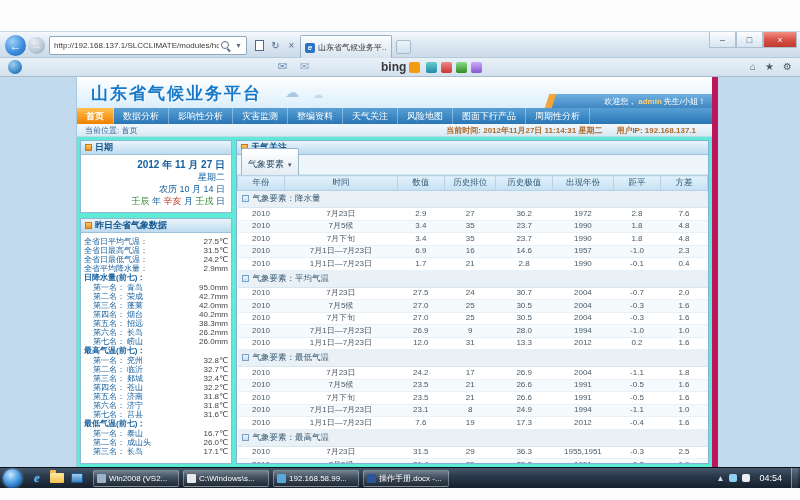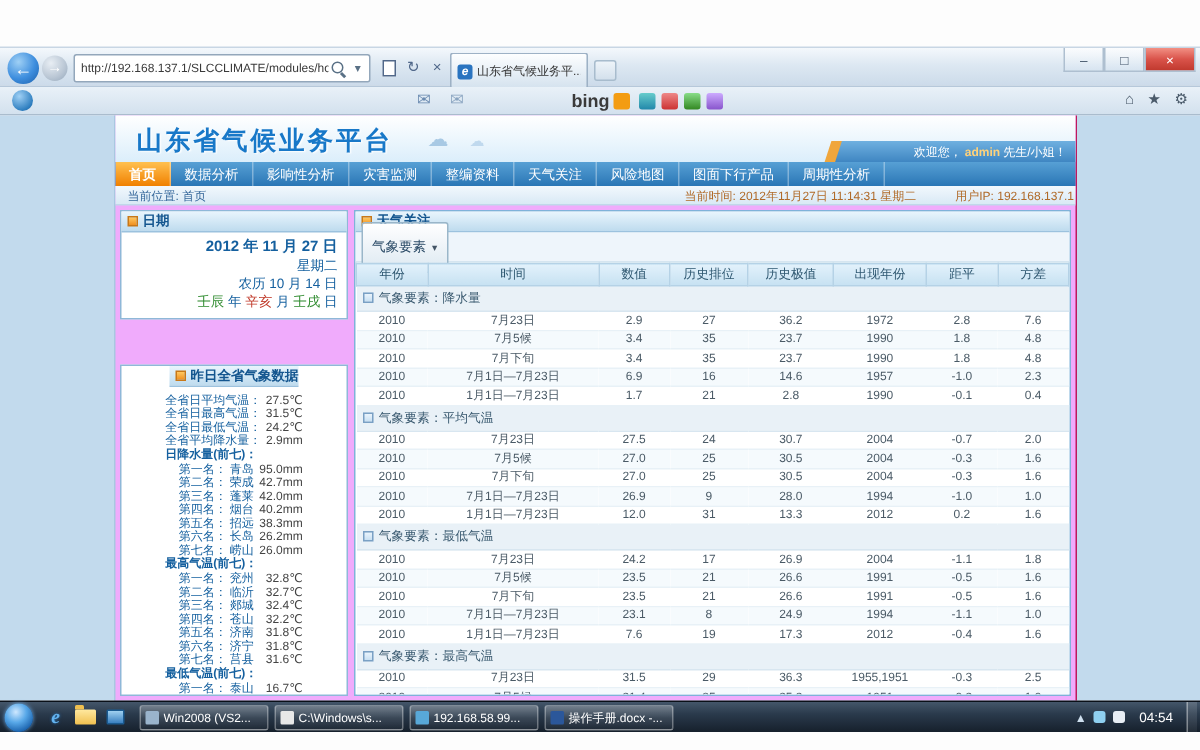--- a/index.html
+++ b/index.html
@@ -45,48 +45,48 @@
     background:linear-gradient(#e9f1f8,#d3e1ee);border-bottom:1px solid #aabccd;}
   .c2logo{position:absolute;left:8px;top:2px;width:14px;height:14px;border-radius:50%;
     background:radial-gradient(circle at 35% 30%,#9fd0f5,#2f7fc0 70%,#1a5a96);}
   .c2icon{position:absolute;top:2px;font-size:11px;}
   .bing{position:absolute;left:381px;top:2px;font-size:12px;font-weight:bold;color:#3a3a3a;}
   .appic{position:absolute;top:4px;width:11px;height:11px;border-radius:2px;}
   .c2right{position:absolute;right:8px;top:3px;display:flex;gap:9px;font-size:10px;color:#4a5a6a;}
 
   
   .viewport{position:absolute;left:0;top:77px;width:800px;height:390px;background:#c2daed;}
-  .page{position:absolute;left:76px;top:77px;width:642px;height:390px;background:#f0abfc;
-    border-left:1px solid #a8c8e0;border-right:1px solid #be185d;}
+  .page{position:absolute;left:76px;top:77px;width:642px;height:390px;background:#5eead4;
+    border-left:1px solid #a8c8e0;border-right:6px solid #be185d;}
   .pheader{position:absolute;left:0;top:0;width:100%;height:31px;background:linear-gradient(#ffffff,#dbeefb);}
   .ptitle{position:absolute;left:14px;top:5px;font-size:17px;font-weight:bold;color:#1878c8;letter-spacing:2px;
     text-shadow:1px 1px 1px rgba(255,255,255,.9);}
   .cloud1{position:absolute;left:208px;top:7px;color:#a8c9e4;font-size:14px;}
   .cloud2{position:absolute;left:236px;top:12px;color:#c0d9ee;font-size:10px;}
   .welcome{position:absolute;right:0;top:17px;height:14px;width:162px;
     background:linear-gradient(#6fb0e0,#3f86c2);display:flex;align-items:center;justify-content:flex-end;
     padding-right:6px;font-size:8px;color:#fff;white-space:nowrap;}
   .welcome .wedge{position:absolute;left:-3px;top:0;width:7px;height:14px;background:#f0a63c;transform:skewX(-18deg);}
   .welcome .wuser{color:#ffd27a;font-weight:bold;margin:0 2px;}
 
   .pnav{position:absolute;left:0;top:31px;width:100%;height:16px;background:linear-gradient(#57a0d5,#2a76b5);display:flex;overflow:hidden;}
   .nav-item{padding:0 9px;line-height:16px;font-size:9px;color:#fff;border-right:1px solid rgba(255,255,255,.35);white-space:nowrap;}
   .nav-item.active{background:linear-gradient(#ffc050,#f08000);font-weight:bold;}
 
   .pbread{position:absolute;left:0;top:47px;width:100%;height:13px;
     background:linear-gradient(#f2f8fd,#d9e9f5);border-bottom:1px solid #c0d8ea;display:flex;align-items:center;font-size:8px;}
   .bcleft{color:#35679a;padding-left:8px;}
-  .bcright{margin-left:auto;color:#b06a28;padding-right:1px;display:flex;gap:26px;white-space:nowrap;}
+  .bcright{margin-left:auto;color:#b06a28;padding-right:16px;display:flex;gap:14px;white-space:nowrap;font-weight:bold;}
 
   .pcontent{position:absolute;left:0;top:60px;width:100%;height:330px;padding:3px;display:flex;gap:4px;overflow:hidden;}
 
   
   .sidebar{width:152px;flex:none;display:flex;flex-direction:column;overflow:hidden;}
   .spanel{border:1px solid #8fb8d8;background:#fff;}
-  .spanel.weather{margin-top:30px;flex:1;display:flex;flex-direction:column;overflow:hidden;align-items:center;}
+  .spanel.weather{margin-top:5px;flex:1;display:flex;flex-direction:column;overflow:hidden;}
   .sphead{height:14px;background:linear-gradient(#e9f5fd,#bedbee);border-bottom:1px solid #9cc2de;
     display:flex;align-items:center;gap:3px;padding-left:4px;font-size:9px;font-weight:bold;color:#14568f;flex:none;}
   .sphicon{width:7px;height:7px;background:linear-gradient(#ffc860,#f09020);border:1px solid #c87818;flex:none;}
   .datebody{padding:4px 6px 5px;text-align:right;}
   .dline{font-size:9px;line-height:12px;color:#15609f;}
   .dline.big{font-weight:bold;font-size:10px;}
   .weatherbody{padding:4px 3px;overflow:hidden;flex:1;}
   .wline{display:flex;justify-content:space-between;line-height:9px;font-size:8px;color:#15609f;white-space:nowrap;}
   .wline.indent{padding-left:9px;}
   .wgtitle{line-height:10px;font-size:8px;color:#15609f;font-weight:bold;white-space:nowrap;}

